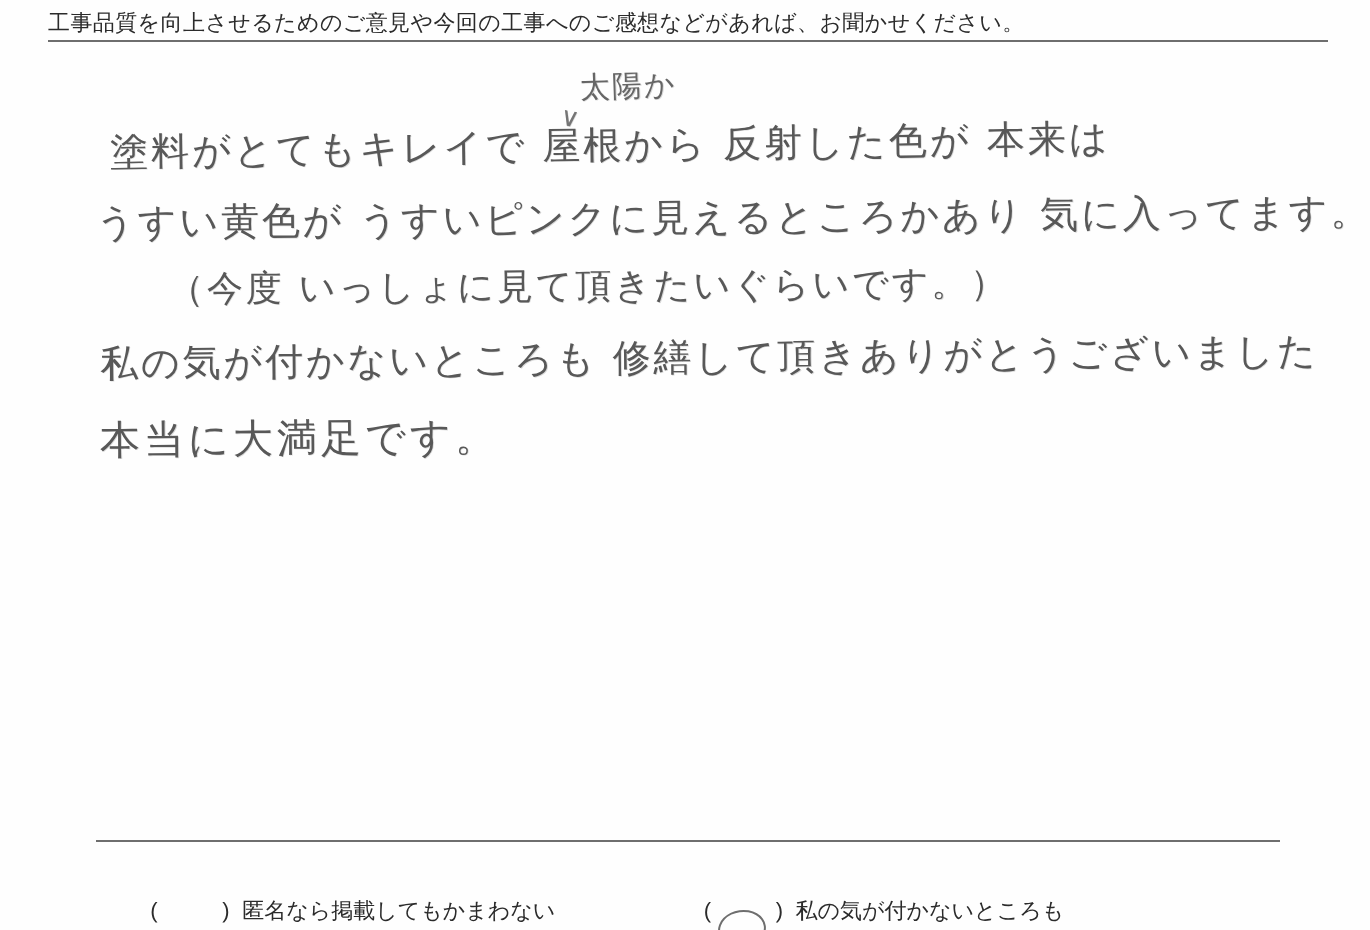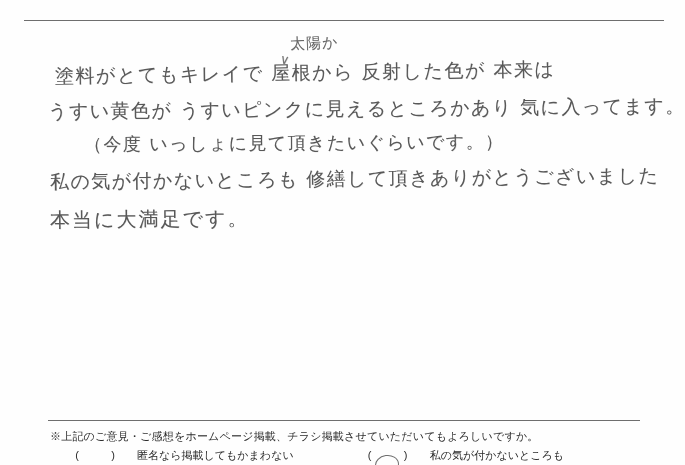--- a/index.html
+++ b/index.html
@@ -96,54 +96,54 @@
   .opt .paren-l, .opt .paren-r {
     display: inline-block;
     width: 10px;
     text-align: center;
   }
   .opt .gap {
     display: inline-block;
     width: 26px;
     position: relative;
   }
-  .opt-label { margin-left: 16px; }
+  .opt-label { margin-left: 0; }
   .opt-2 { margin-left: 68px; }
   .circle-mark {
     position: absolute;
     left: 0px;
     top: -4px;
     width: 22px;
     height: 17px;
     border: 1.6px solid #555;
     border-radius: 50%;
     transform: rotate(-8deg);
     opacity: 0.85;
   }
 </style>
 </head>
 <body>
 
 <div class="page">
 
+  <div class="prompt-line">工事品質を向上させるためのご意見や今回の工事へのご感想などがあれば、お聞かせください。</div>
   <div class="prompt-rule"></div>
 
   <div class="hand-area">
     <div class="hw ins">太陽か</div>
     <div class="hw ins-mark">∨</div>
     <div class="hw l1">塗料がとてもキレイで 屋根から 反射した色が 本来は</div>
     <div class="hw l2">うすい黄色が うすいピンクに見えるところかあり 気に入ってます。</div>
     <div class="hw l3">（今度 いっしょに見て頂きたいぐらいです。）</div>
     <div class="hw l4">私の気が付かないところも 修繕して頂きありがとうございました</div>
     <div class="hw l5">本当に大満足です。</div>
   </div>
 
   <div class="bottom-rule"></div>
 
-  <div class="consent-line">※上記のご意見・ご感想をホームページ掲載、チラシ掲載させていただいてもよろしいですか。</div>
 
   <div class="options-row">
     <span class="opt">
       <span class="paren-l">(</span><span class="gap"></span><span class="paren-r">)</span>
       <span class="opt-label">匿名なら掲載してもかまわない</span>
     </span>
     <span class="opt opt-2">
       <span class="paren-l">(</span><span class="gap"><span class="circle-mark"></span></span><span class="paren-r">)</span>
       <span class="opt-label">私の気が付かないところも</span>
     </span>

